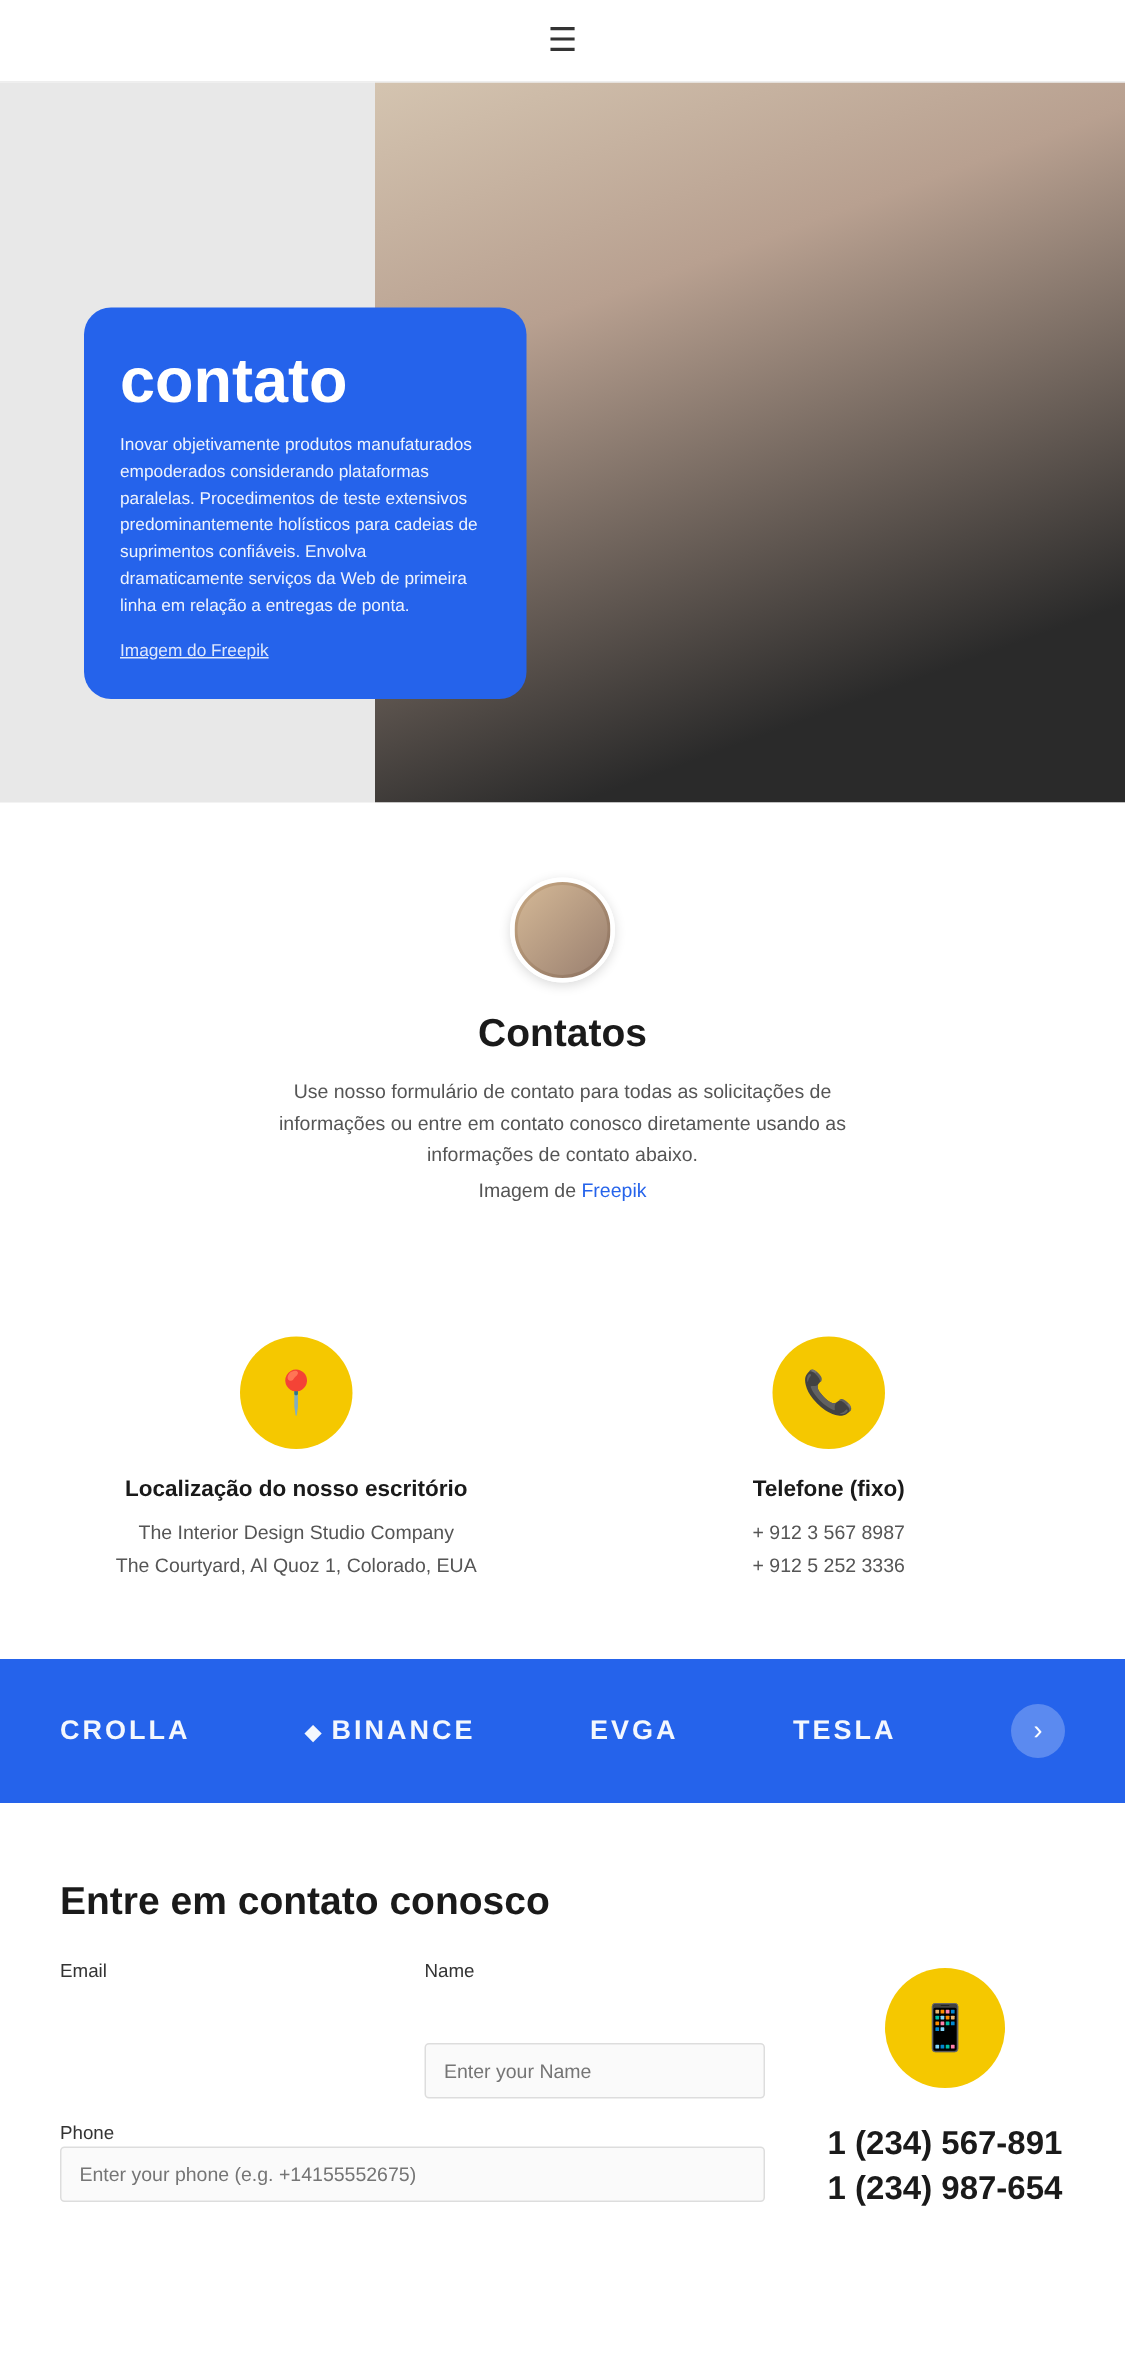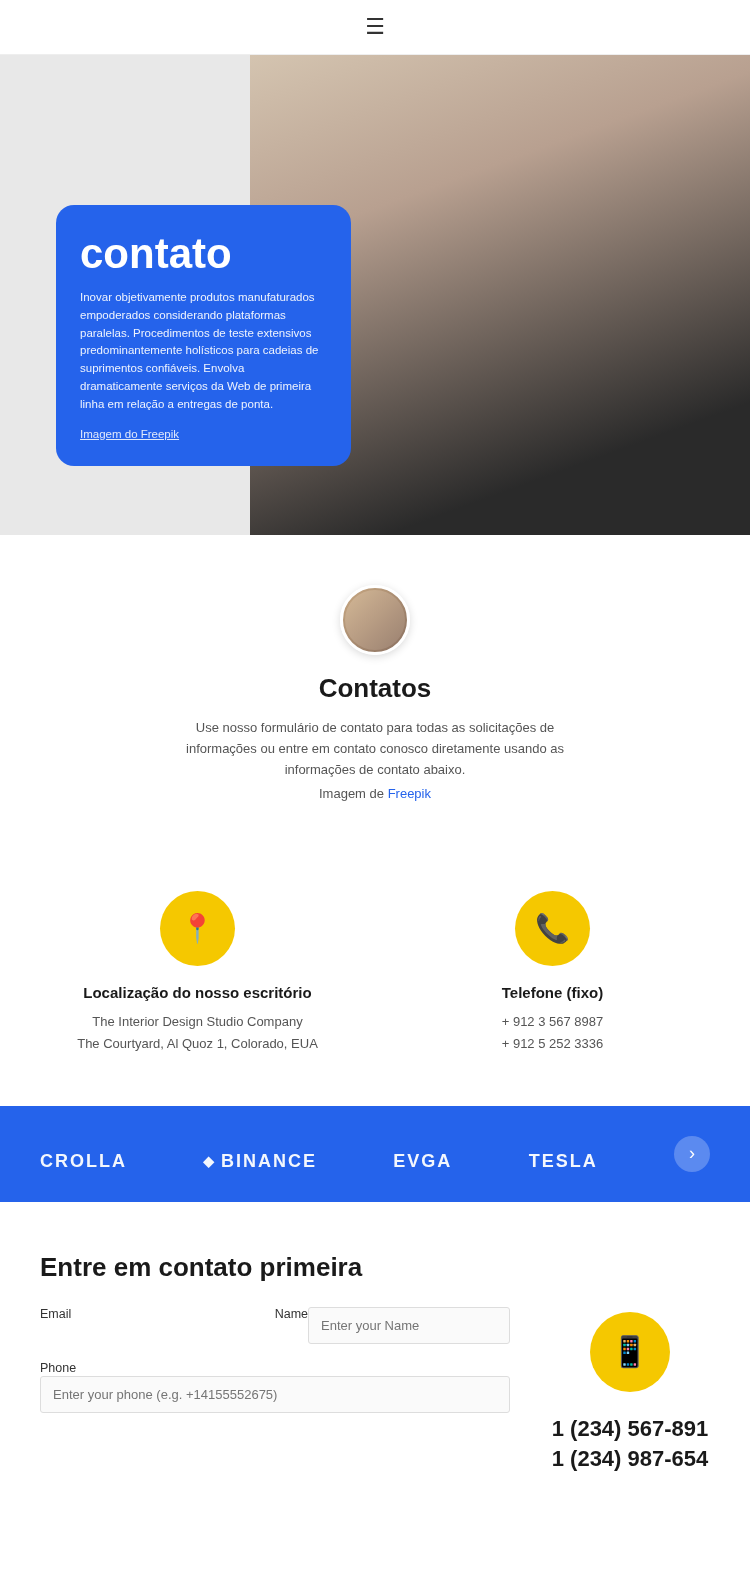--- a/index.html
+++ b/index.html
@@ -80,21 +80,21 @@
     .contact-card-title {
       font-size: 15px; font-weight: 700; margin-bottom: 10px; color: #1a1a1a;
     }
     .contact-card-text {
       font-size: 13px; color: #555; line-height: 1.7;
     }
 
     
     .brands-banner {
       background: #2563eb; padding: 30px 40px;
-      display: flex; align-items: flex-end; justify-content: space-between;
+      display: flex; align-items: center; justify-content: space-between;
       overflow: hidden;
     }
     .brand-logo {
       color: #fff; font-weight: 800; font-size: 18px; letter-spacing: 2px;
       opacity: 0.95;
     }
     .brand-logo.binance { display: flex; align-items: center; gap: 5px; }
     .brand-logo.binance::before {
       content: '◆'; font-size: 14px;
     }
@@ -108,21 +108,21 @@
     
     .form-section {
       padding: 50px 40px 40px; background: #fff;
       display: flex; gap: 40px; align-items: flex-start;
     }
     .form-left { flex: 1; }
     .form-section-title {
       font-size: 26px; font-weight: 700; margin-bottom: 24px; color: #1a1a1a;
     }
     .form-row { display: flex; gap: 16px; margin-bottom: 14px; }
-    .form-group { display: flex; flex: 1; }
+    .form-group { display: flex; flex-direction: column; flex: 1; gap: 36px; }
     .form-label { font-size: 12.5px; color: #333; margin-bottom: 5px; font-weight: 500; }
     .form-input {
       padding: 10px 12px; border: 1px solid #ddd; border-radius: 3px;
       font-size: 13px; color: #999; outline: none; background: #fafafa;
     }
     .form-textarea {
       padding: 10px 12px; border: 1px solid #ddd; border-radius: 3px;
       font-size: 13px; color: #999; outline: none; background: #fafafa;
       height: 100px; resize: vertical; width: 100%;
     }
@@ -197,21 +197,21 @@
 <div class="brands-banner">
   <span class="brand-logo">CROLLA</span>
   <span class="brand-logo binance">BINANCE</span>
   <span class="brand-logo">EVGA</span>
   <span class="brand-logo">TESLA</span>
   <button class="brand-nav-btn">›</button>
 </div>
 
 <section class="form-section">
   <div class="form-left">
-    <h2 class="form-section-title">Entre em contato primeira</h2>
+    <h2 class="form-section-title">Entre em contato conosco</h2>
     <div class="form-row">
       <div class="form-group">
         <label class="form-label">Email</label>
       </div>
       <div class="form-group">
         <label class="form-label">Name</label>
         <input class="form-input" type="text" placeholder="Enter your Name" style="">
       </div>
     </div>
     <div class="form-phone-group">

